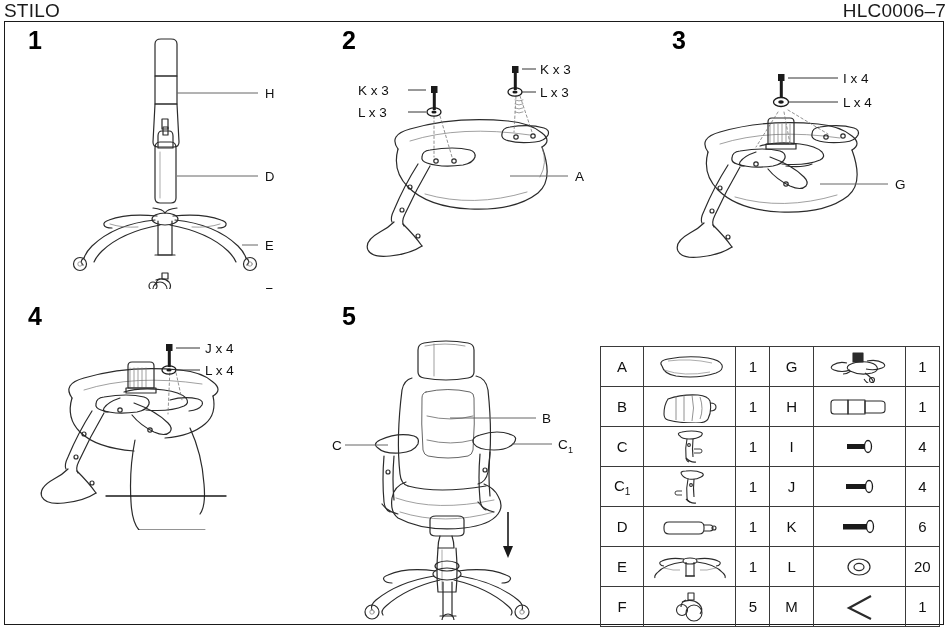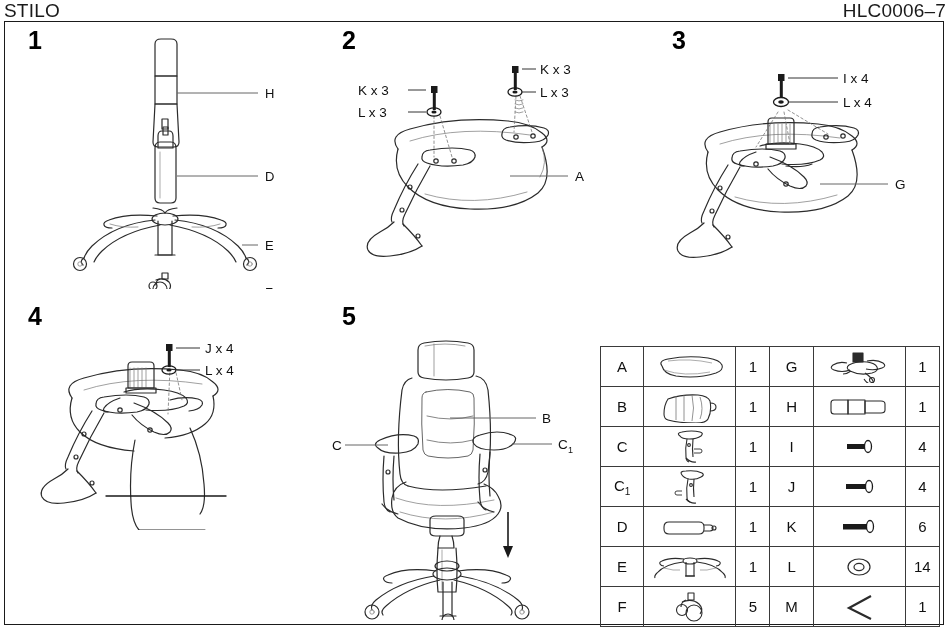--- a/index.html
+++ b/index.html
@@ -605,21 +605,21 @@
         <span>L</span></td>
       <td class="col-icon icon-cell">
         <svg width="72" height="26" viewBox="0 0 72 26">
             <g fill="none" stroke="#2b2b2b" stroke-width="1.2">
           <ellipse cx="36" cy="13" rx="11" ry="8"></ellipse>
           <ellipse cx="36" cy="13" rx="5" ry="3.6"></ellipse>
         </g>
           </svg>
         </td>
       <td class="col-qty">
-        <span>14</span></td>
+        <span>20</span></td>
     </tr>
 
     <tr>
       <td class="col-letter">
         <span>F</span></td>
       <td class="col-icon icon-cell">
         <svg width="72" height="32" viewBox="0 0 72 32">
             <g fill="none" stroke="#2b2b2b" stroke-width="1.1" stroke-linejoin="round">
           <rect x="34" y="2" width="6" height="7"></rect>
           <path d="M32 9 q-5 2 -5 7"></path>

